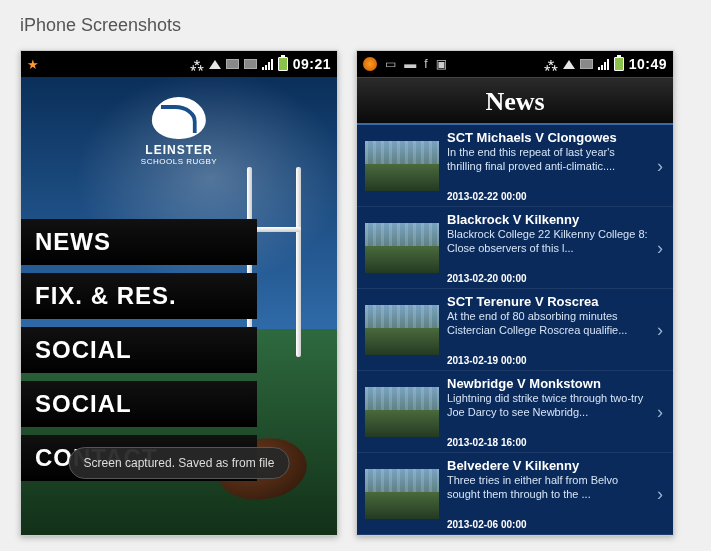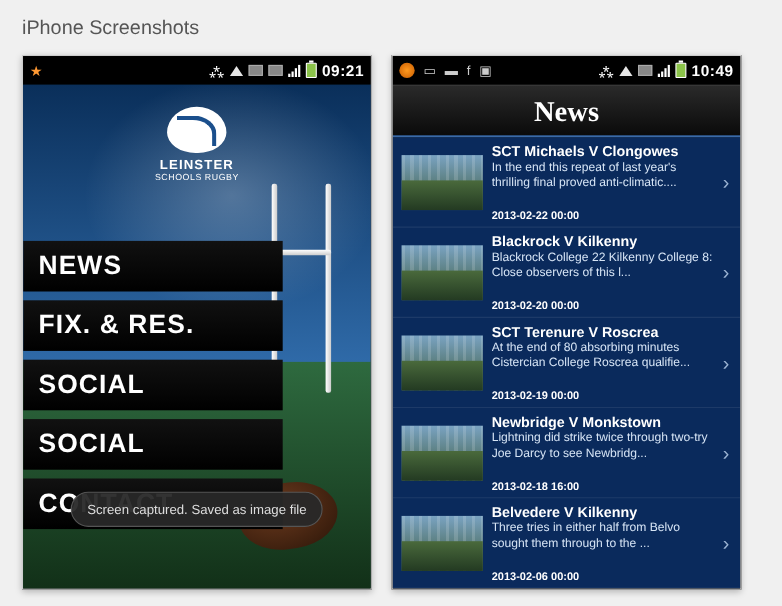--- a/index.html
+++ b/index.html
@@ -96,21 +96,21 @@
           <div class="t1">LEINSTER</div>
           <div class="t2">SCHOOLS RUGBY</div>
         </div>
         <div class="menu">
           <div class="menu-item">NEWS</div>
           <div class="menu-item">FIX. &amp; RES.</div>
           <div class="menu-item">SOCIAL</div>
           <div class="menu-item">SOCIAL</div>
           <div class="menu-item">CONTACT</div>
         </div>
-        <div class="toast">Screen captured. Saved as image file</div>
+        <div class="toast">Screen captured. Saved as from file</div>
       </div>
     </div>
 
     <div class="phone">
       <div class="statusbar">
         <div class="left sb2-left-icons">
           <span class="sb2-orange"></span>
           <span>▭</span>
           <span>▬</span>
           <span>f</span>

